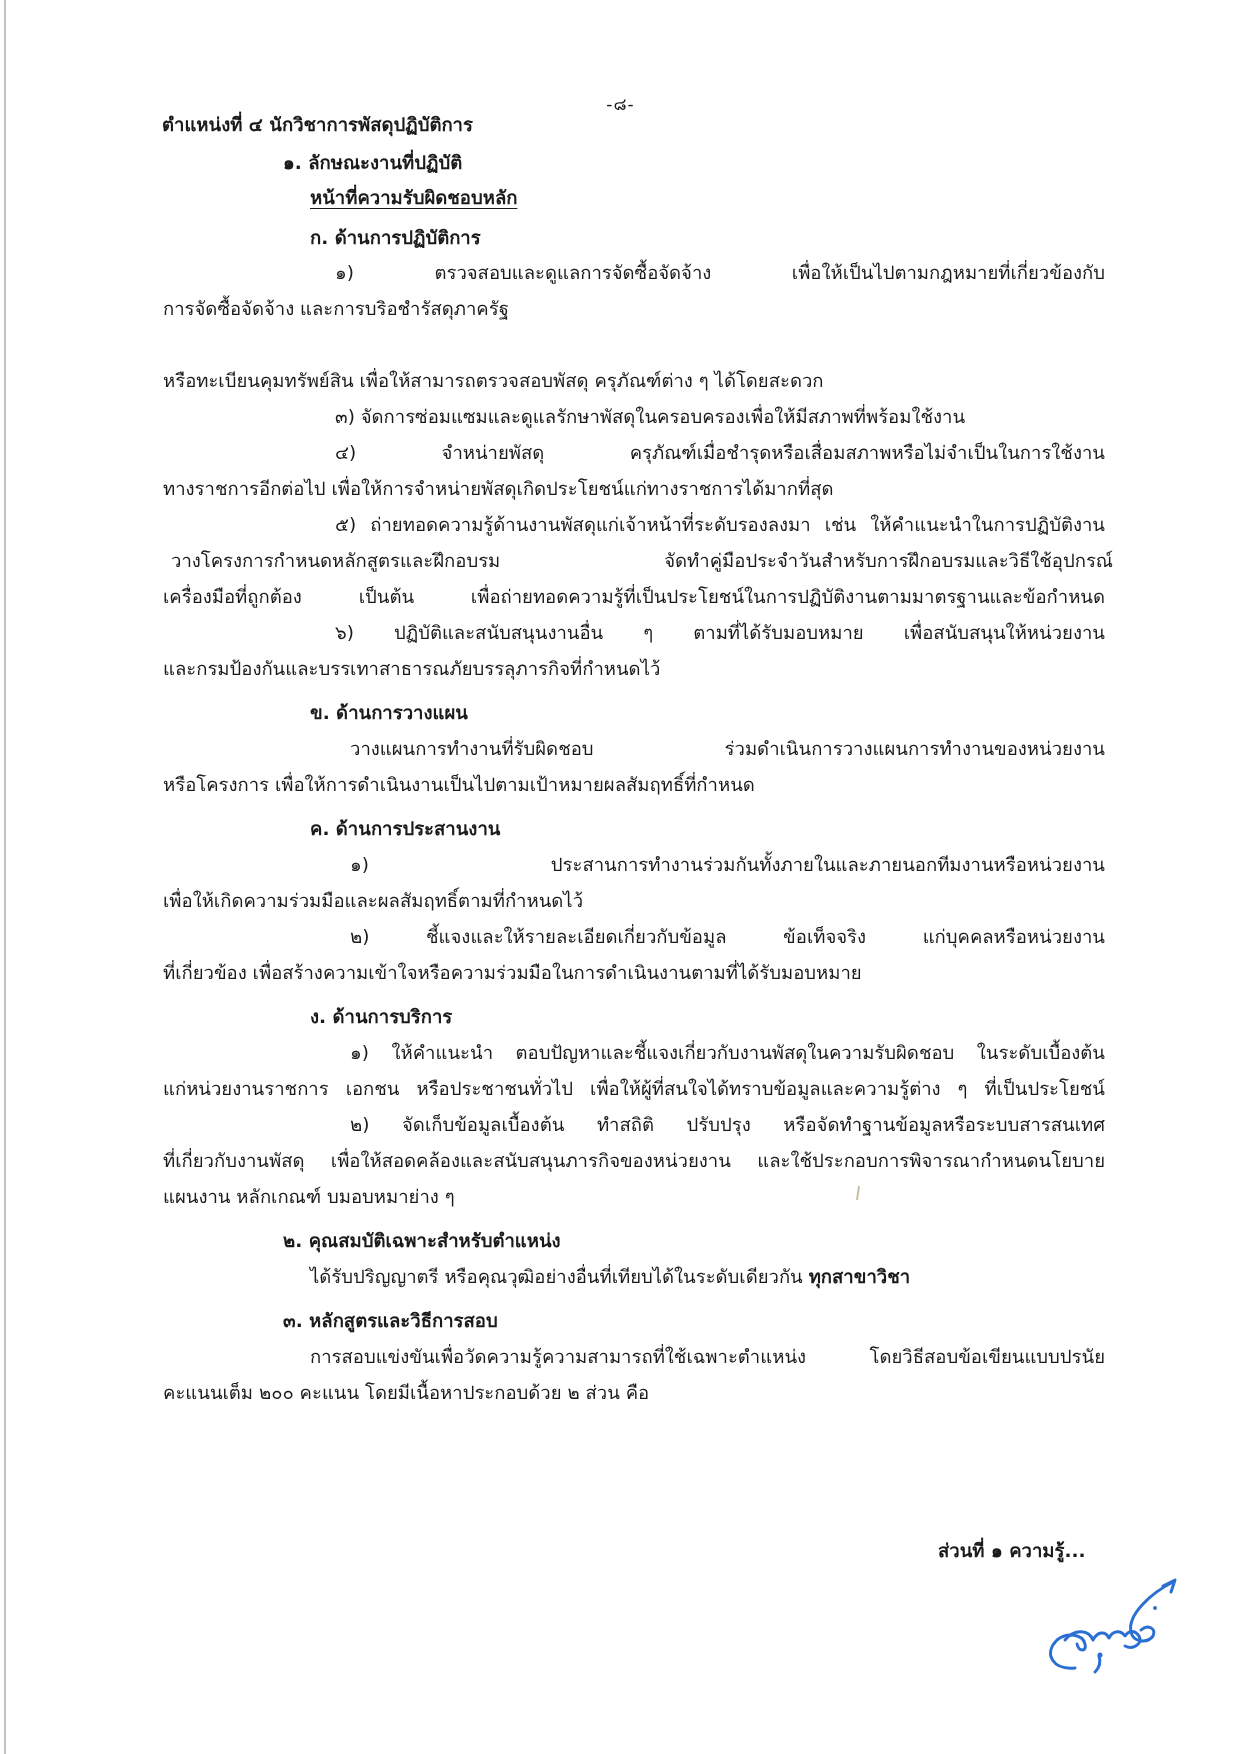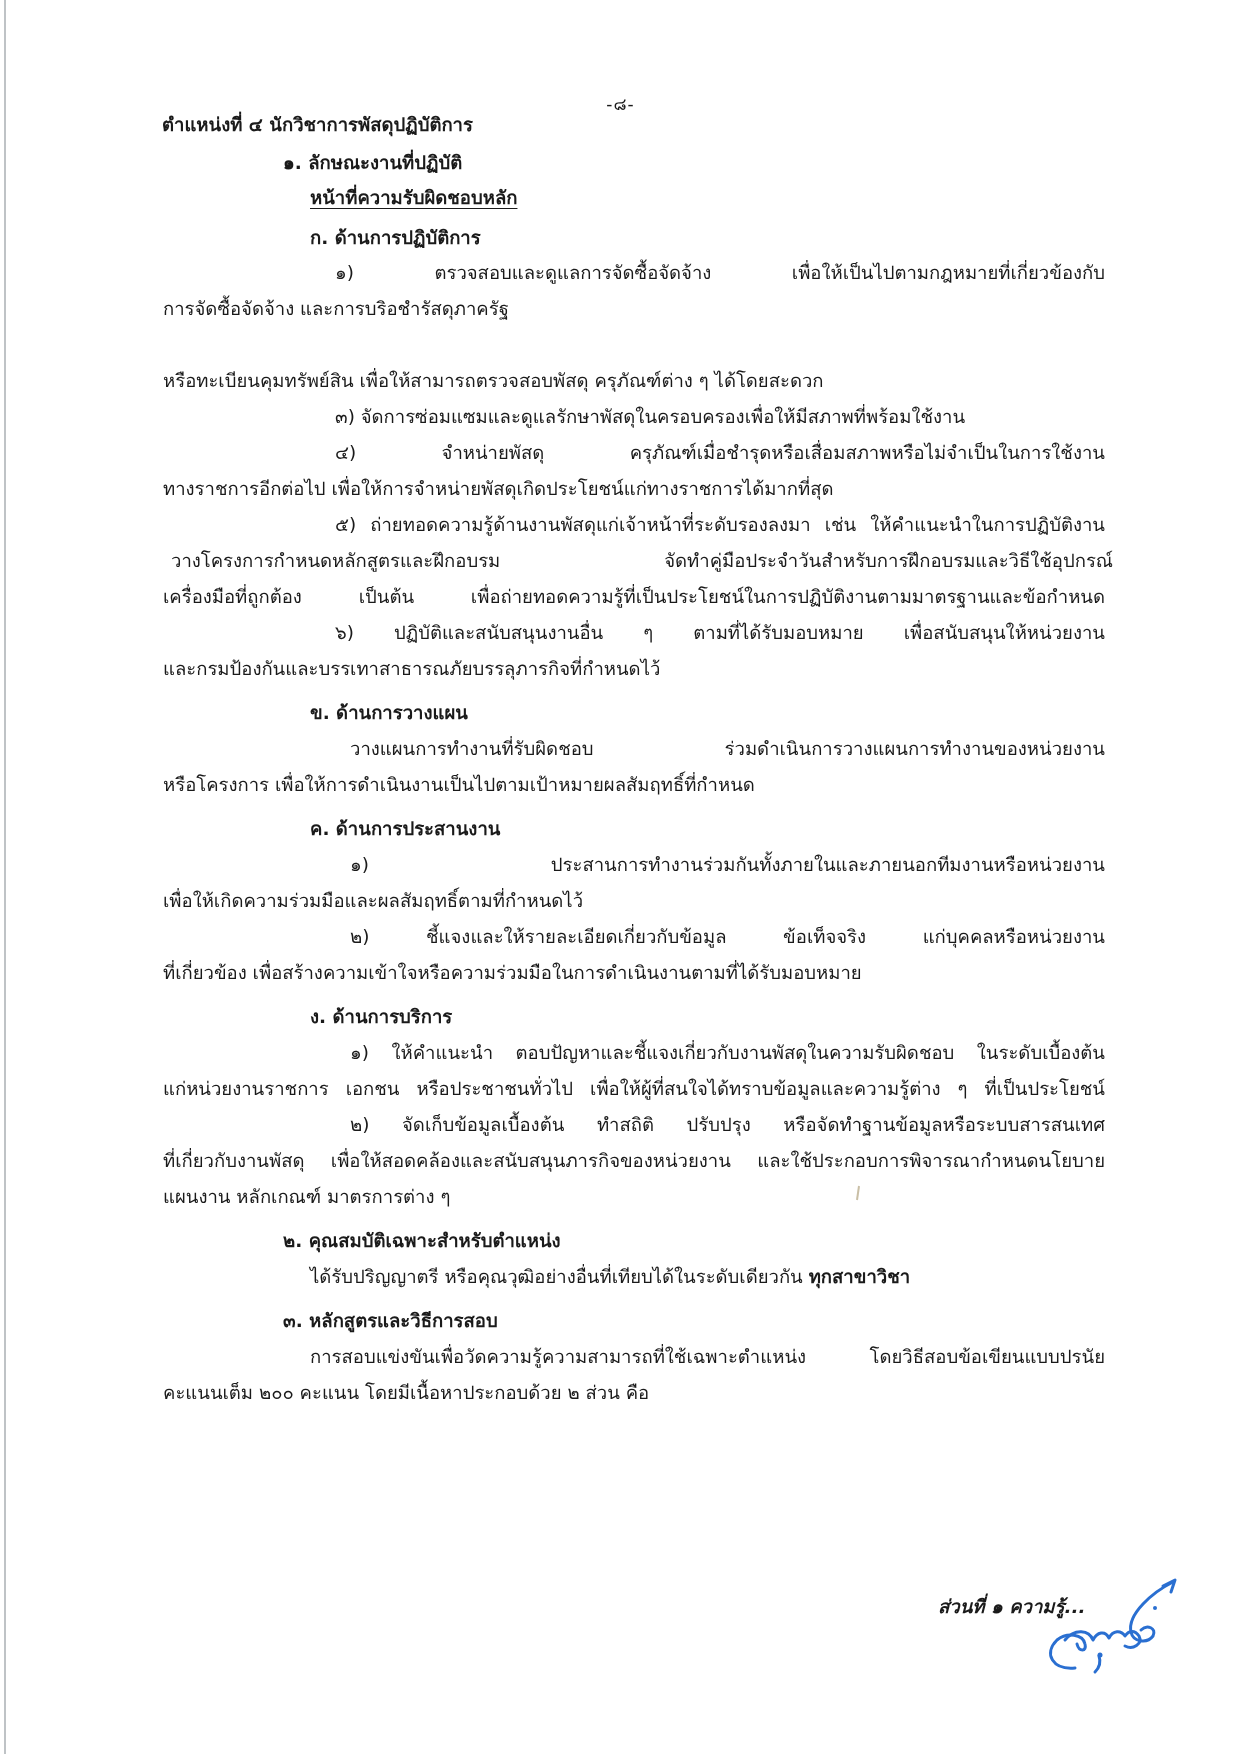--- a/index.html
+++ b/index.html
@@ -109,32 +109,32 @@
   <div class="line justify" style="left:350px; top:852px; width:755px;">๑) ประสานการทำงานร่วมกันทั้งภายในและภายนอกทีมงานหรือหน่วยงาน</div>
   <div class="line" style="left:163px; top:888px;">เพื่อให้เกิดความร่วมมือและผลสัมฤทธิ์ตามที่กำหนดไว้</div>
   <div class="line justify" style="left:350px; top:924px; width:755px;">๒) ชี้แจงและให้รายละเอียดเกี่ยวกับข้อมูล ข้อเท็จจริง แก่บุคคลหรือหน่วยงาน</div>
   <div class="line" style="left:163px; top:960px;">ที่เกี่ยวข้อง เพื่อสร้างความเข้าใจหรือความร่วมมือในการดำเนินงานตามที่ได้รับมอบหมาย</div>
 
   <div class="line bold" style="left:310px; top:1004px;">ง. ด้านการบริการ</div>
   <div class="line justify" style="left:350px; top:1040px; width:755px;">๑) ให้คำแนะนำ ตอบปัญหาและชี้แจงเกี่ยวกับงานพัสดุในความรับผิดชอบ ในระดับเบื้องต้น</div>
   <div class="line justify" style="left:163px; top:1076px; width:942px;">แก่หน่วยงานราชการ เอกชน หรือประชาชนทั่วไป เพื่อให้ผู้ที่สนใจได้ทราบข้อมูลและความรู้ต่าง ๆ ที่เป็นประโยชน์</div>
   <div class="line justify" style="left:350px; top:1112px; width:755px;">๒) จัดเก็บข้อมูลเบื้องต้น ทำสถิติ ปรับปรุง หรือจัดทำฐานข้อมูลหรือระบบสารสนเทศ</div>
   <div class="line justify" style="left:163px; top:1148px; width:942px;">ที่เกี่ยวกับงานพัสดุ เพื่อให้สอดคล้องและสนับสนุนภารกิจของหน่วยงาน และใช้ประกอบการพิจารณากำหนดนโยบาย</div>
-  <div class="line" style="left:163px; top:1184px;">แผนงาน หลักเกณฑ์ มาตรการต่าง ๆ</div>
+  <div class="line" style="left:163px; top:1184px;">แผนงาน หลักเกณฑ์ บมอบหมาย่าง ๆ</div>
 
   <div class="line bold" style="left:283px; top:1228px;">๒. คุณสมบัติเฉพาะสำหรับตำแหน่ง</div>
   <div class="line" style="left:310px; top:1264px;">
     <span>ได้รับปริญญาตรี หรือคุณวุฒิอย่างอื่นที่เทียบได้ในระดับเดียวกัน </span><span class="bold">ทุกสาขาวิชา</span>
   </div>
 
   <div class="line bold" style="left:283px; top:1308px;">๓. หลักสูตรและวิธีการสอบ</div>
   <div class="line justify" style="left:310px; top:1344px; width:795px;">การสอบแข่งขันเพื่อวัดความรู้ความสามารถที่ใช้เฉพาะตำแหน่ง โดยวิธีสอบข้อเขียนแบบปรนัย</div>
   <div class="line" style="left:163px; top:1380px;">คะแนนเต็ม ๒๐๐ คะแนน โดยมีเนื้อหาประกอบด้วย ๒ ส่วน คือ</div>
 
-  <div class="line bold" style="left:938px; top:1594px;font-style:italic;">ส่วนที่ ๑  ความรู้...</div>
+  <div class="line bold" style="left:938px; top:1538px;">ส่วนที่ ๑  ความรู้...</div>
 
   <svg class="sig-mark" viewBox="0 0 6 16">
     <path d="M4 1 L2 15" stroke="#c9bfa6" stroke-width="2" fill="none"></path>
   </svg>
 
   <svg class="signature" viewBox="0 0 150 110">
     <g fill="none" stroke="#2a6fd1" stroke-width="3" stroke-linecap="round" stroke-linejoin="round">
       <path d="M138 12 C118 22, 92 44, 96 62 C98 72, 112 74, 118 66 C122 58, 112 54, 106 60"></path>
       <path d="M128 16 L140 10 L136 22"></path>
       <path d="M40 98 C18 100, 8 84, 22 70 C32 62, 48 64, 50 74 C52 82, 44 82, 42 74"></path>

